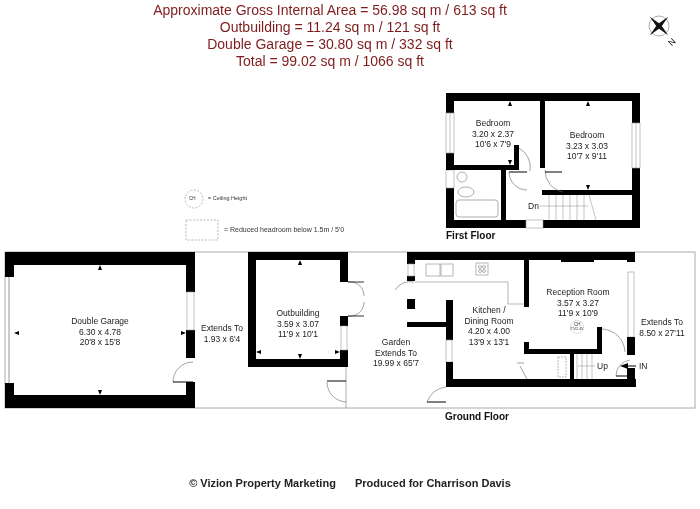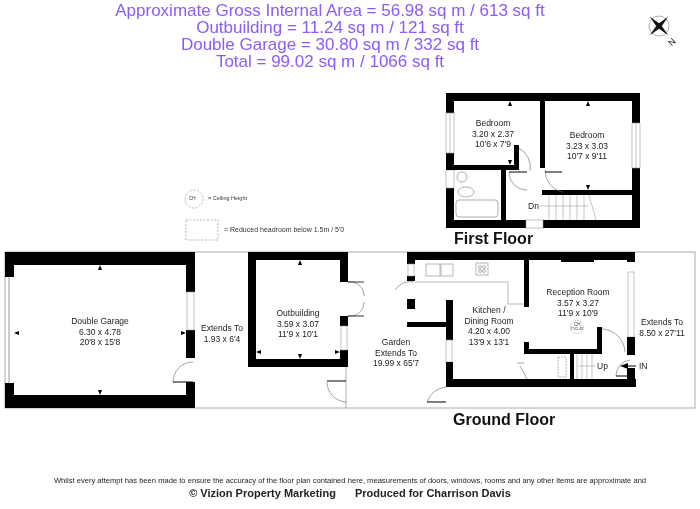--- a/index.html
+++ b/index.html
@@ -1,22 +1,22 @@
 <!DOCTYPE html>
 <html><head>
 <meta charset="utf-8">
 <style>
   html, body { margin:0; padding:0; background:#ffffff; }
   body { width:700px; height:509px; position:relative; overflow:hidden; font-family:"Liberation Sans", sans-serif; color:#111; }
-  .header { position:absolute; left:0; top:2px; width:660px; text-align:center; font-size:17px; line-height:17px; color:#8b5cf6; }
+  .header { position:absolute; left:0; top:2px; width:660px; text-align:center; font-size:14px; line-height:17px; color:#7f1d1d; }
   .header div { white-space:nowrap; }
   .compass { position:absolute; left:644px; top:10px; width:34px; height:40px; }
   svg.plan { position:absolute; left:0; top:0; }
   .room-label { position:absolute; text-align:center; font-size:8.5px; line-height:10.5px; color:#222; white-space:nowrap; transform:translateX(-50%); }
-  .floor-title { position:absolute; font-weight:bold; font-size:16px; color:#111; white-space:nowrap;margin-left:8px; }
+  .floor-title { position:absolute; font-weight:bold; font-size:10px; color:#111; white-space:nowrap; }
   .legend-text { position:absolute; font-size:7px; color:#333; white-space:nowrap; }
   .legend-text.small { font-size:4.5px; }
   .small-lbl { position:absolute; font-size:8.5px; color:#222;text-align:right; }
   .footer { position:absolute; left:0; top:476px; width:700px; text-align:center; font-size:7.6px; line-height:9.5px; color:#222; }
   .footer .credit { font-weight:bold; font-size:11px; line-height:13px; margin-top:1px; }
   .footer .credit span { margin:0 8px; }
 </style>
 </head>
 <body>
 
@@ -245,18 +245,17 @@
 <div class="legend-text small" style="left:570px;top:327px;font-size:3.8px;">7'5/2.45</div>
 <div class="room-label" style="left:662px;top:317px;">
   <div>Extends To</div>
   <div>8.50 x 27'11</div>
 </div>
 <div class="small-lbl" style="left:597px;top:361px;">Up</div>
 <div class="small-lbl" style="left:639px;top:361px;">IN</div>
 <div class="floor-title" style="left:445px;top:411px;">Ground Floor</div>
 
 <div class="footer">
-  <div>Whilst every attempt has been made to ensure the accuracy of the floor plan contained here, measurements of doors, windows, rooms and any other items are approximate and</div>
   <div class="credit">
     <span>© Vizion Property Marketing</span>
     <span>Produced for Charrison Davis</span>
   </div>
 </div>
 
 </body></html>

